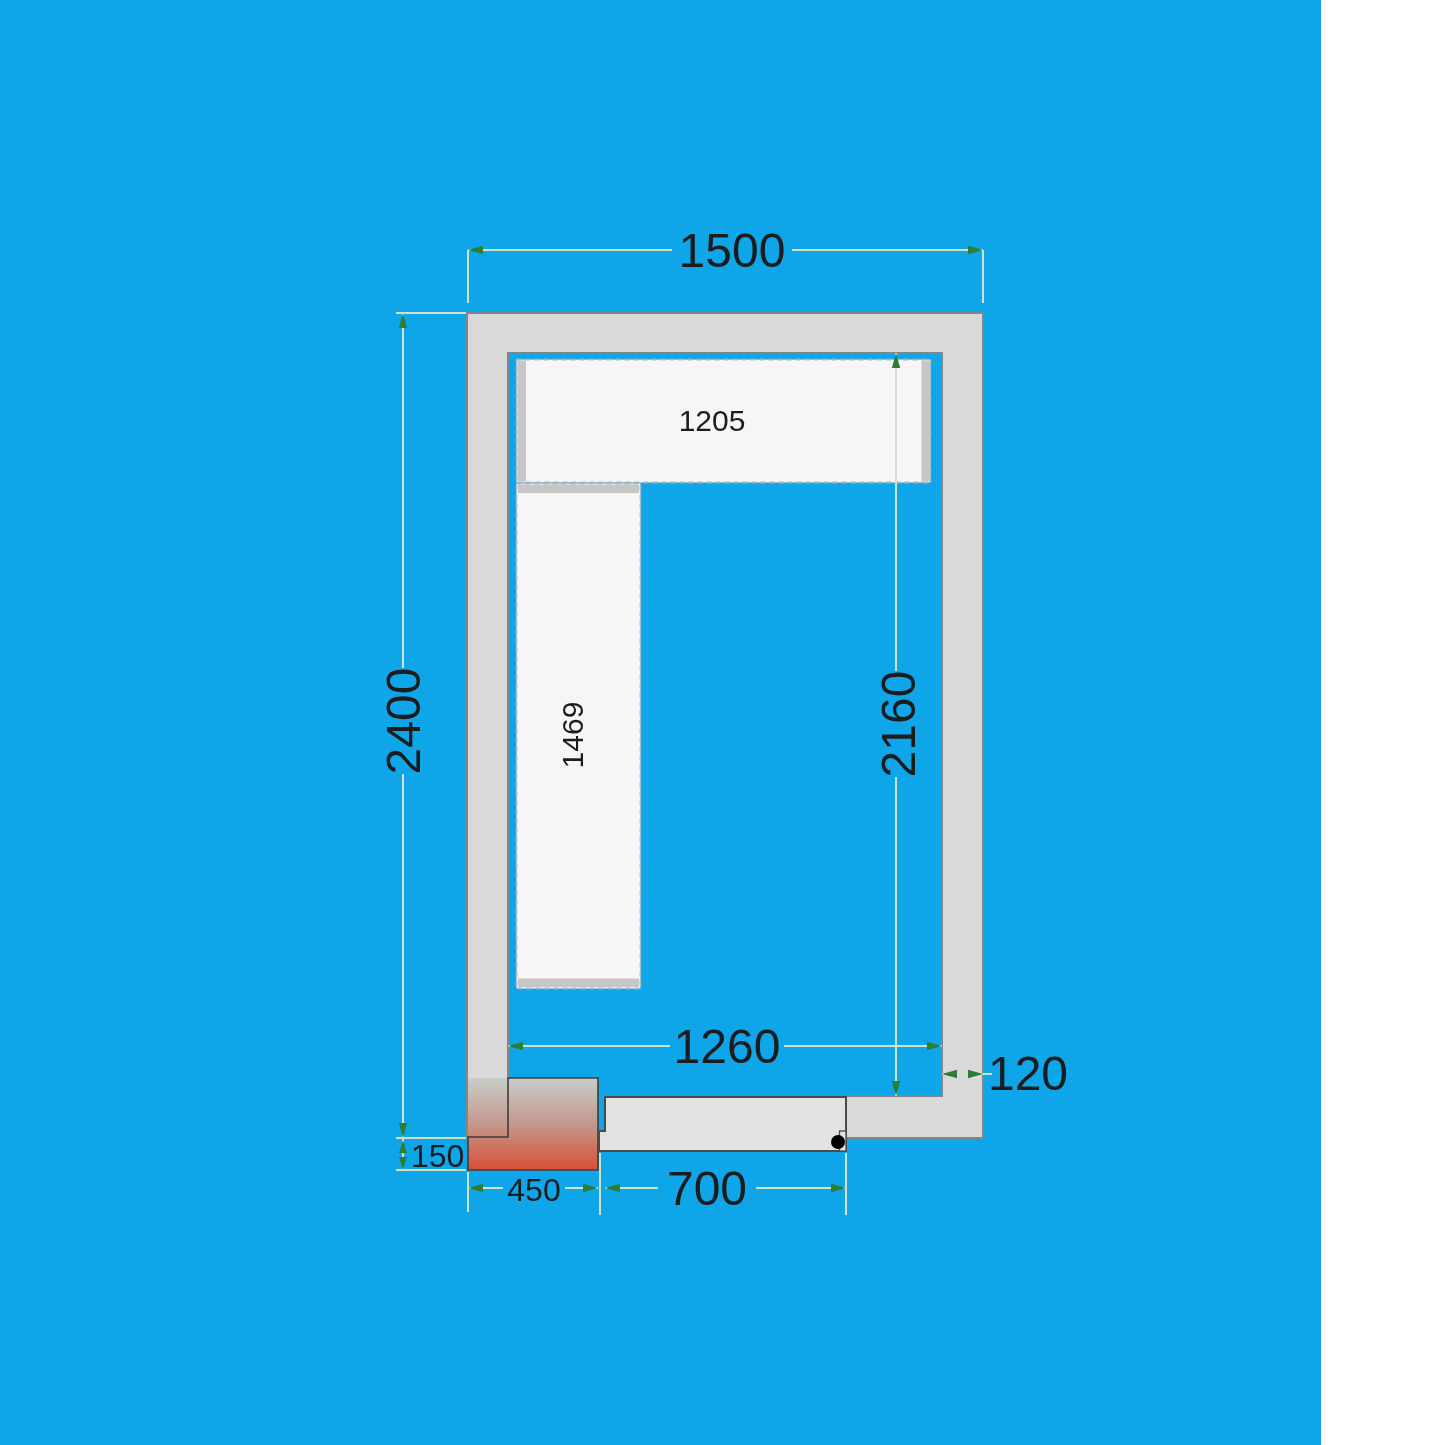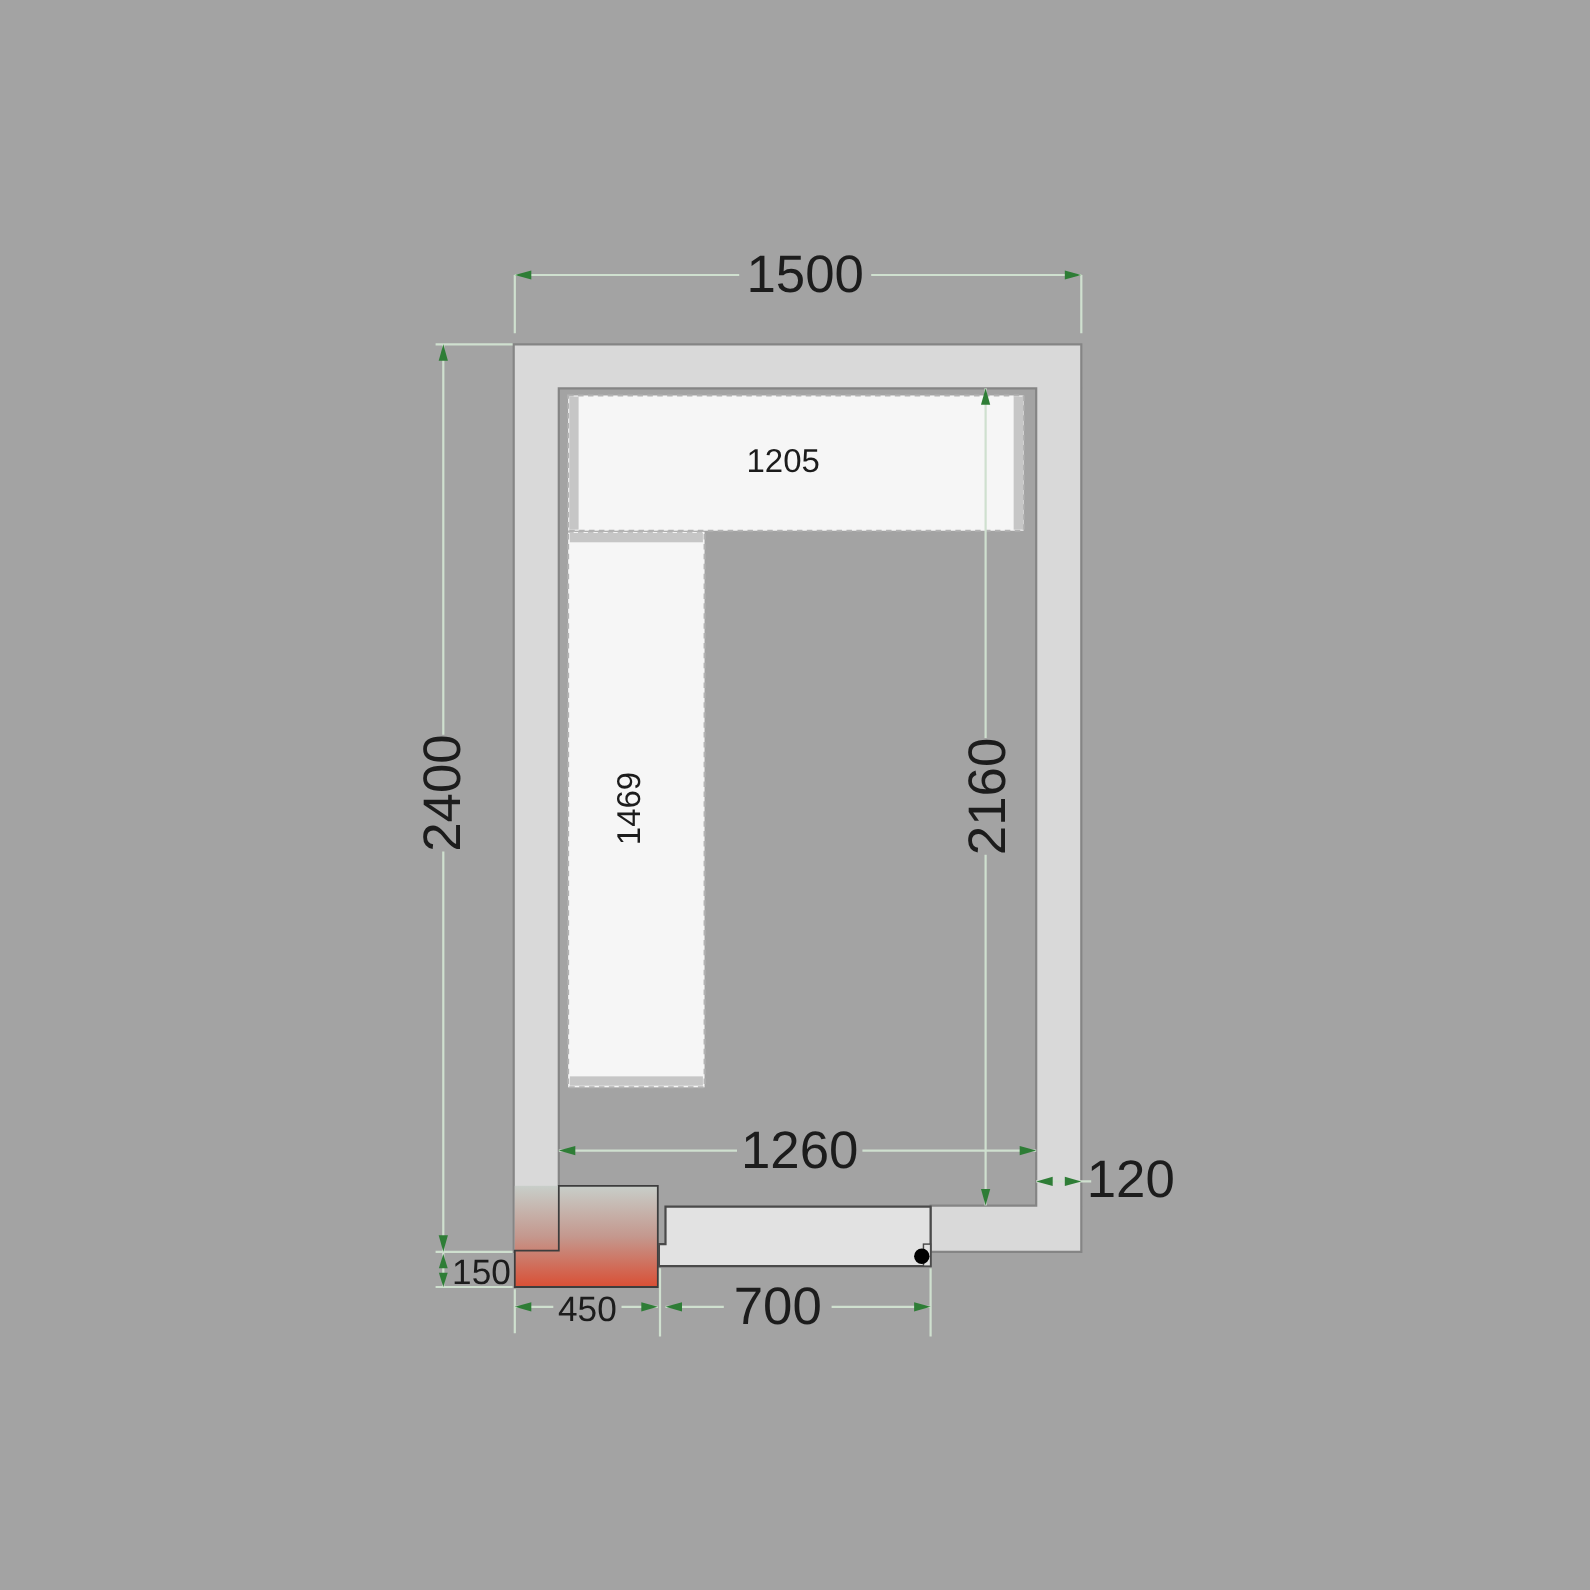--- a/index.html
+++ b/index.html
@@ -1,16 +1,16 @@
 <!DOCTYPE html>
 <html><head>
 <meta charset="utf-8">
 <style>
   html,body{margin:0;padding:0;background:#ffffff;}
-  .canvas{position:relative;width:1445px;height:1445px;background:#a3a3a3;overflow:hidden;}
+  .canvas{position:relative;width:1321px;height:1445px;background:#0ea5e9;overflow:hidden;}
   svg{display:block;}
   .wall{stroke:#858585;stroke-width:2;stroke-linejoin:miter;}
   .outline-dark{fill:none;stroke:#3d3d3d;stroke-width:1.6;}
   .door{stroke:#4a4a4a;stroke-width:2;}
   .door-detail{stroke:#4a4a4a;stroke-width:1.3;}
   .shelf-outline{stroke:#b3b3b3;stroke-width:1.8;stroke-dasharray:5 4;}
   .bar{stroke:none;}
   .dim{fill:none;stroke-width:2;}
   .lbl text{font-family:"Liberation Sans","DejaVu Sans",sans-serif;}
   .fs-big{font-size:48px;}

